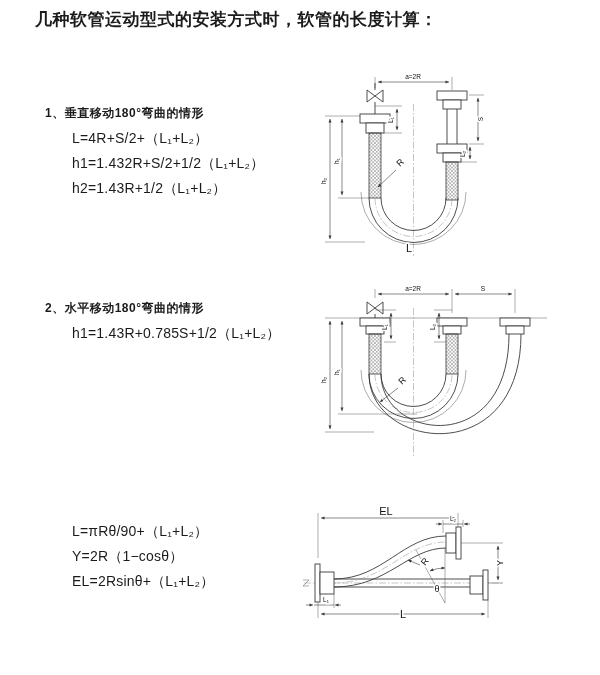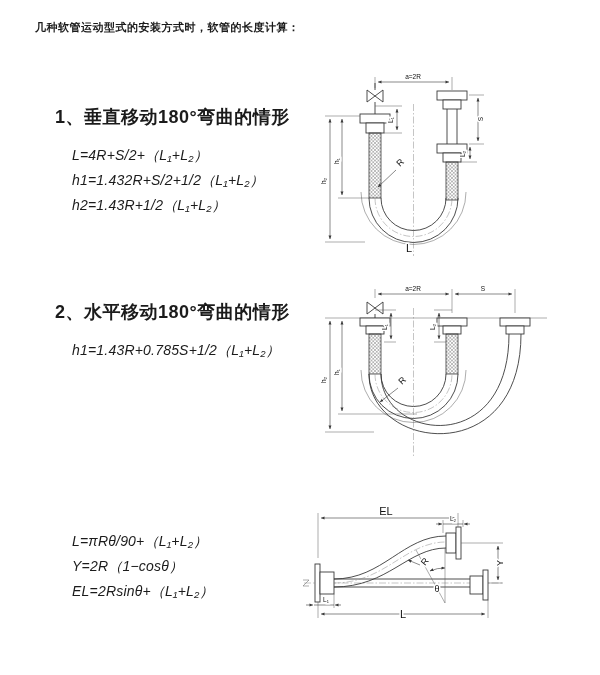--- a/index.html
+++ b/index.html
@@ -1,29 +1,29 @@
 <!DOCTYPE html>
 <html><head>
 <meta charset="utf-8">
 <style>
   html,body { margin:0; padding:0; }
   body {
     width:600px; height:675px; background:#ffffff; position:relative;
     font-family:"Liberation Sans", sans-serif; color:#1b1b1b; overflow:hidden;
   }
   .title {
-    position:absolute; left:35px; top:20px;
-    font-size:11px; font-weight:bold; letter-spacing:0.5px;
+    position:absolute; left:35px; top:8px;
+    font-size:17px; font-weight:bold; letter-spacing:0.5px;
   }
   .section { position:absolute; left:45px; }
   #sec1 { top:105px; }
   #sec2 { top:300px; }
   #sec3 { top:515px; }
-  .section-heading { font-size:18px; font-weight:bold; letter-spacing:0.5px;margin-left:10px; }
-  .formulas { margin:14px 0 0 27px;font-style:italic; }
+  .section-heading { font-size:12px; font-weight:bold; letter-spacing:0.5px; }
+  .formulas { margin:4px 0 0 27px; }
   .formula { font-size:14px; line-height:25px; letter-spacing:0.2px; white-space:nowrap; }
 
   svg.diagram { position:absolute; }
   #d1 { left:312px; top:66px;  width:260px; height:200px; }
   #d2 { left:312px; top:280px; width:270px; height:185px; }
   #d3 { left:298px; top:496px; width:290px; height:150px; }
 
   .thin    { stroke:#5a5a5a; stroke-width:0.5; fill:none; }
   .med     { stroke:#3a3a3a; stroke-width:0.9; fill:none; }
   .dimline { stroke:#3a3a3a; stroke-width:0.6; fill:none; }

